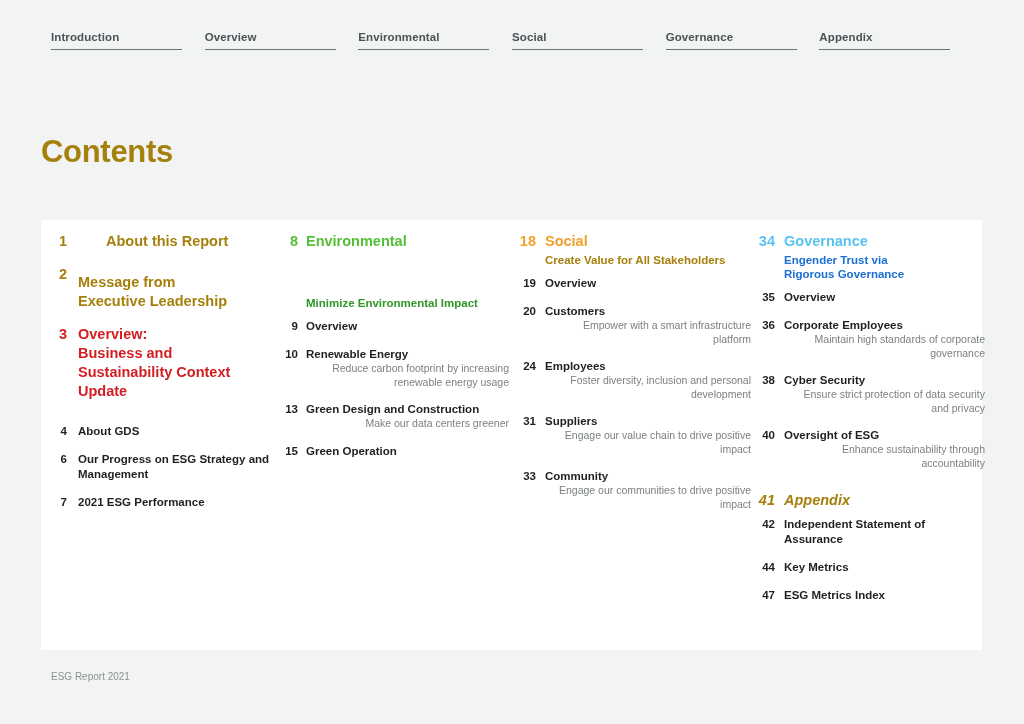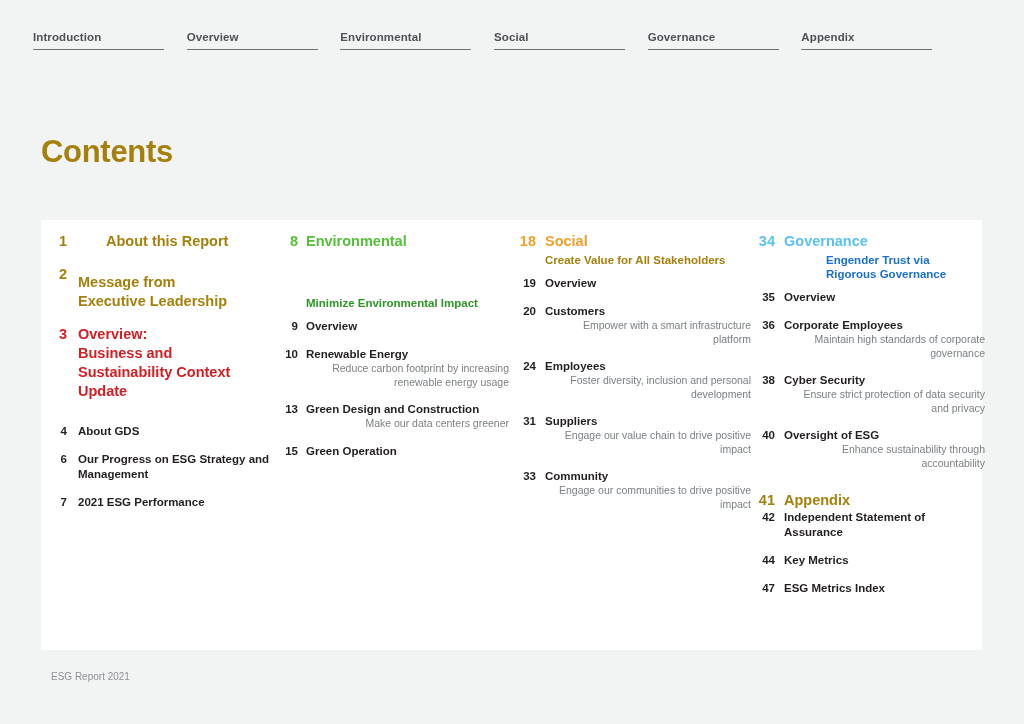--- a/index.html
+++ b/index.html
@@ -16,21 +16,21 @@
     position: relative;
     width: 1024px;
     height: 724px;
     background: #f2f3f3;
     overflow: hidden;
   }
 
   
   .nav {
     position: absolute;
-    left: 33px;
+    left: 51px;
     top: 30px;
     width: 922px;
     display: flex;
   }
   .nav-tab {
     width: 158px;
     margin-right: 0px;
     cursor: pointer;
   }
   .nav-tab-label {
@@ -333,21 +333,21 @@
             <div class="entry-desc">Engage our communities to drive positive impact</div>
           </div>
         </div>
       </div>
 
     <div class="col col-4 c4" id="col-gov">
         <div class="sec-head">
           <div class="sec-head-num" style="color: rgb(89, 194, 240);">34</div>
           <div class="sec-head-body">
             <div class="sec-head-title" style="color: rgb(89, 194, 240);">Governance</div>
-            <div class="sec-head-sub" style="color: rgb(27, 111, 209); margin-left: 42px;">Engender Trust via<br>Rigorous Governance</div>
+            <div class="sec-head-sub" style="color: rgb(27, 111, 209);">Engender Trust via<br>Rigorous Governance</div>
           </div>
         </div>
         <div class="entry">
           <div class="entry-num">35</div>
           <div class="entry-body">
             <div class="entry-title">Overview</div>
           </div>
         </div>
         <div class="gap-md"></div>
         <div class="entry">
@@ -367,21 +367,21 @@
         </div>
         <div class="gap-md"></div>
         <div class="entry">
           <div class="entry-num">40</div>
           <div class="entry-body">
             <div class="entry-title">Oversight of ESG</div>
             <div class="entry-desc">Enhance sustainability through accountability</div>
           </div>
         </div>
         <div class="gap-lg"></div>
-        <div class="sec-head" style="margin-bottom: 0;">
+        <div class="sec-head" style="margin-bottom: 7px; font-style: italic;">
           <div class="sec-head-num" style="color: rgb(166, 128, 13);">41</div>
           <div class="sec-head-body">
             <div class="sec-head-title" style="color: rgb(166, 128, 13);">Appendix</div>
           </div>
         </div>
         <div class="entry">
           <div class="entry-num">42</div>
           <div class="entry-body">
             <div class="entry-title">Independent Statement of Assurance</div>
           </div>

